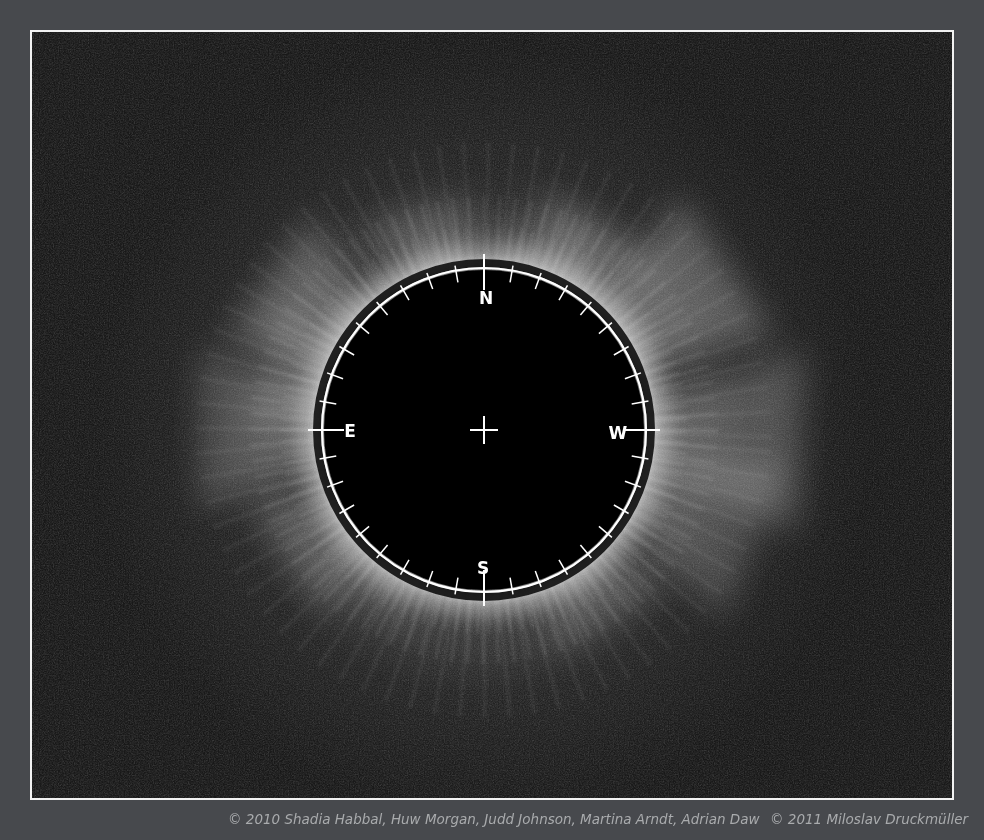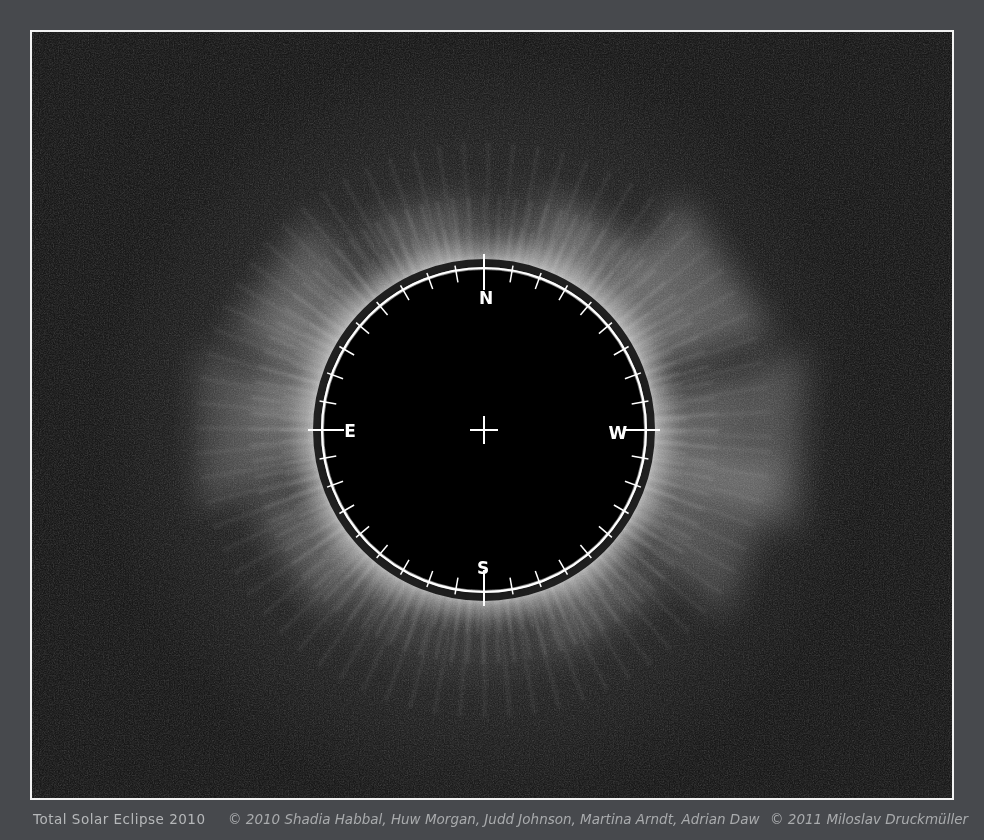--- a/index.html
+++ b/index.html
@@ -152,18 +152,17 @@
       </g>
 
       <text class="cardinal" x="454" y="272" text-anchor="middle">N</text>
       <text class="cardinal" x="318" y="405" text-anchor="middle">E</text>
       <text class="cardinal" x="451" y="542" text-anchor="middle">S</text>
       <text class="cardinal" x="586" y="407" text-anchor="middle">W</text>
     </svg>
   </div>
 
   <div class="caption-bar">
-    <span class="caption-title">Total Solar Eclipse 2010</span>
     <span class="caption-credit">© 2010 Shadia Habbal, Huw Morgan, Judd Johnson, Martina Arndt, Adrian Daw</span>
     <span class="caption-credit2">© 2011 Miloslav Druckmüller</span>
   </div>
 
 </div>
 
 </body></html>

